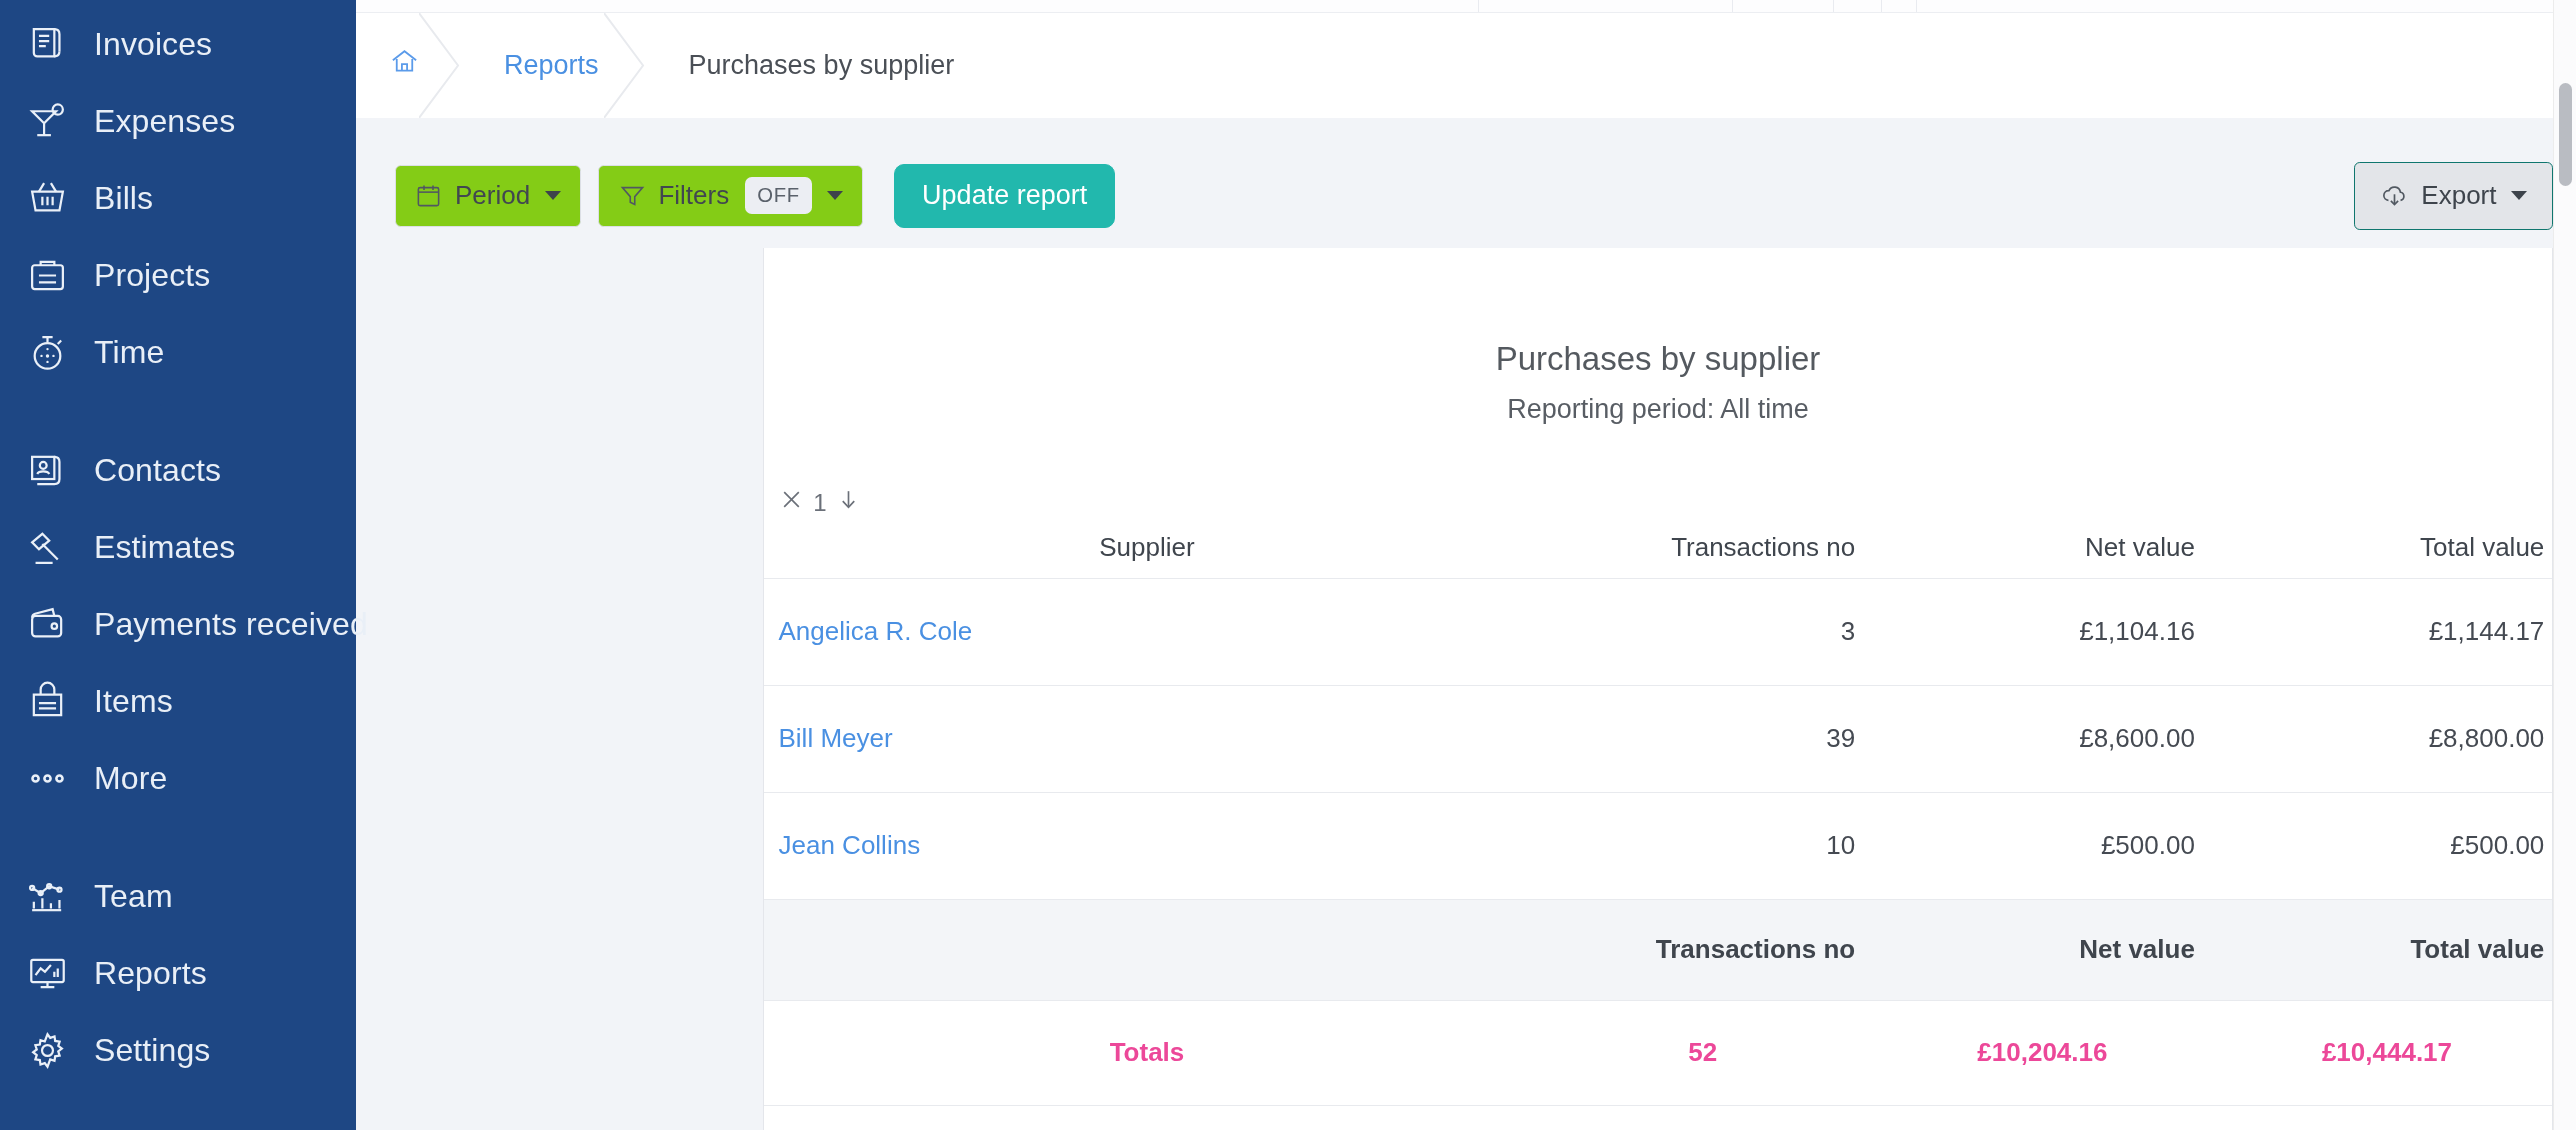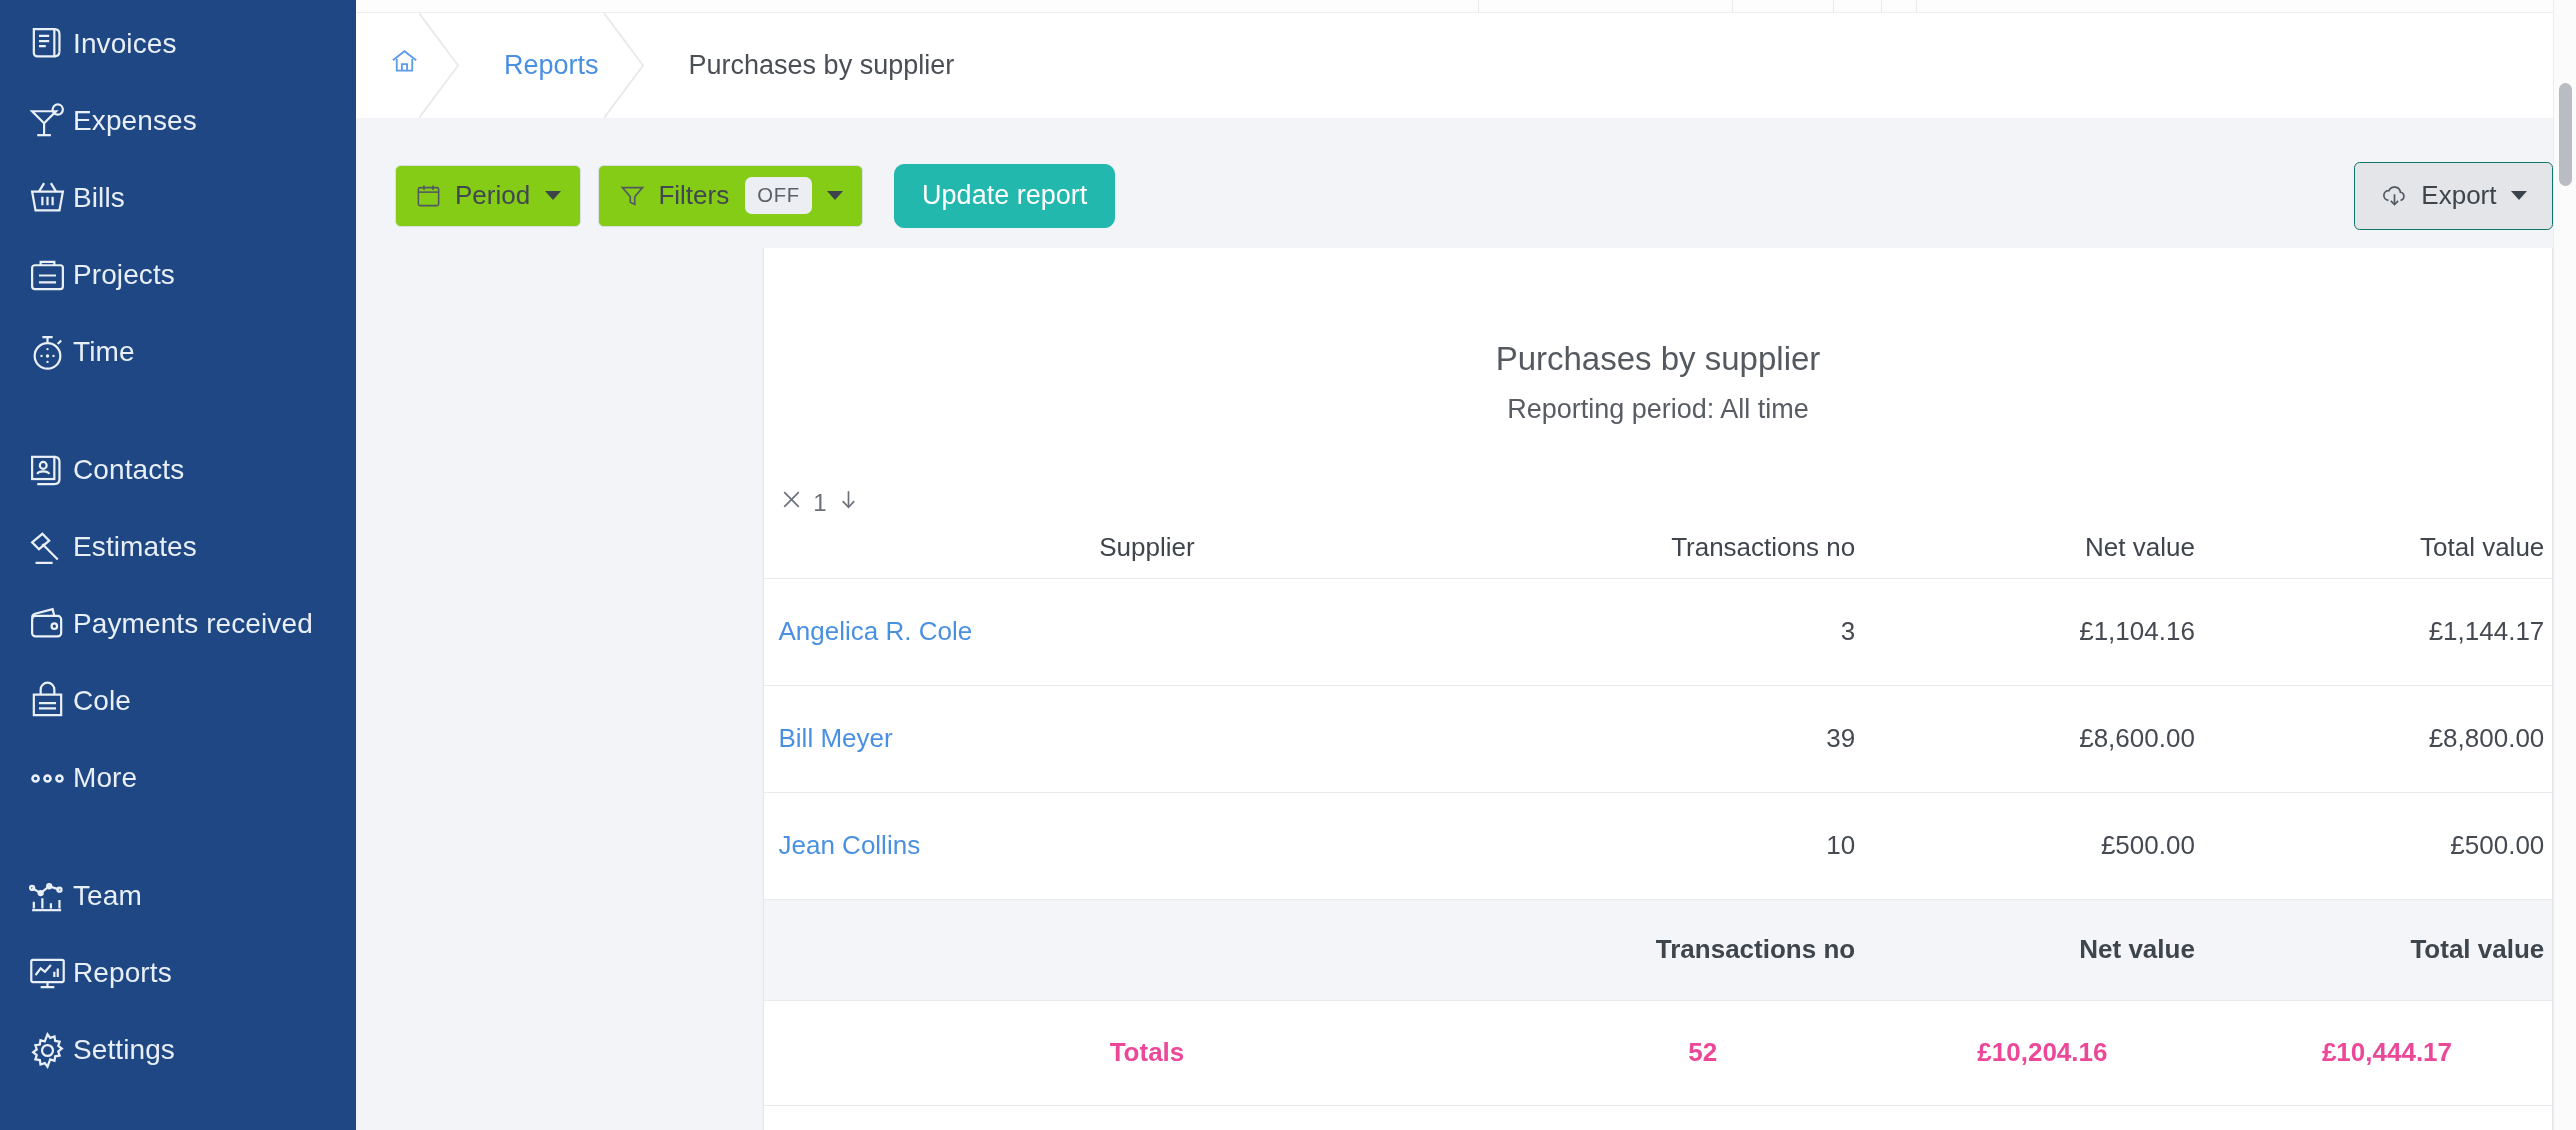--- a/index.html
+++ b/index.html
@@ -33,21 +33,22 @@
     cursor: pointer;
   }
   .nav-icon {
     width: 52px; min-width: 52px;
     height: 45px;
     display: flex; align-items: center; justify-content: center;
     color: #eaf0f8;
   }
   .nav-icon svg { display: block; }
   .nav-label {
-    font-size: 28px;
+    margin-left: 21px;
+    font-size: 32px;
     color: #e9eff7;
     letter-spacing: 0.1px;
     white-space: nowrap;
   }
 
   
   .main {
     flex: 1;
     height: 1130px;
     background: #f2f4f8;
@@ -357,21 +358,21 @@
       </div>
 
       <div class="nav-item">
         <span class="nav-icon">
           <svg width="41" height="41" viewBox="0 0 24 24" fill="none" stroke="currentColor" stroke-width="1.3">
             <path d="M4 8h16v12H4z"></path>
               <path d="M8 8V5a4 4 0 0 1 8 0v3"></path>
             <path d="M7 13h10M7 16h10"></path>
           </svg>
         </span>
-        <span class="nav-label">Cole</span>
+        <span class="nav-label">Items</span>
       </div>
 
       <div class="nav-item">
         <span class="nav-icon">
           <svg width="41" height="41" viewBox="0 0 24 24" fill="none" stroke="currentColor" stroke-width="1.5">
             <circle cx="5" cy="12" r="1.8"></circle>
               <circle cx="12" cy="12" r="1.8"></circle>
               <circle cx="19" cy="12" r="1.8"></circle>
           </svg>
         </span>

